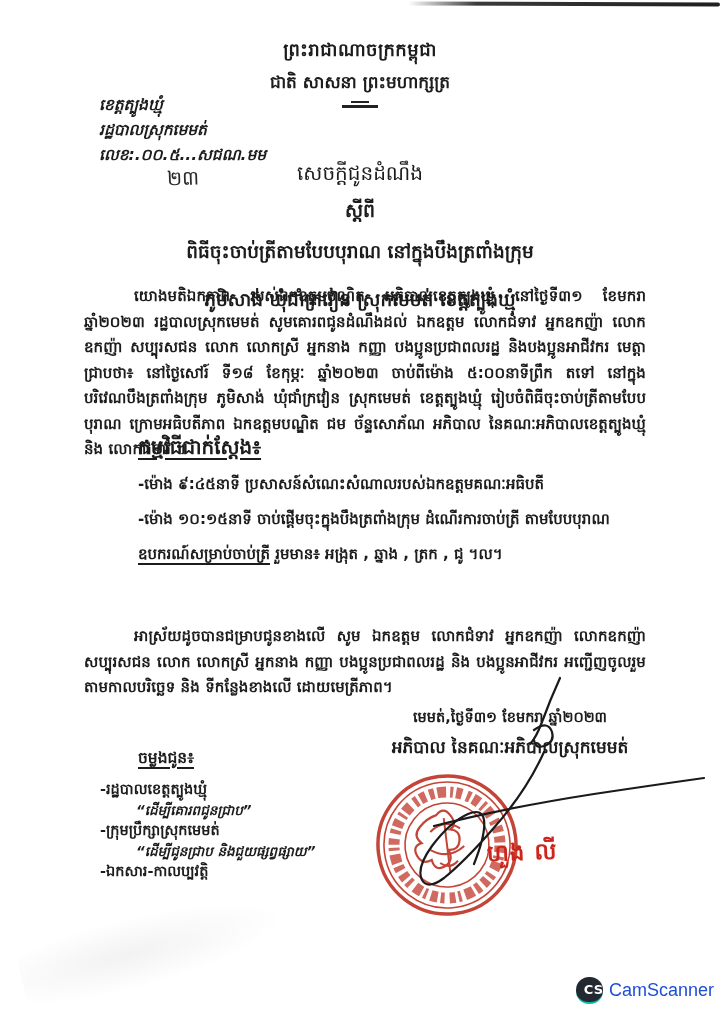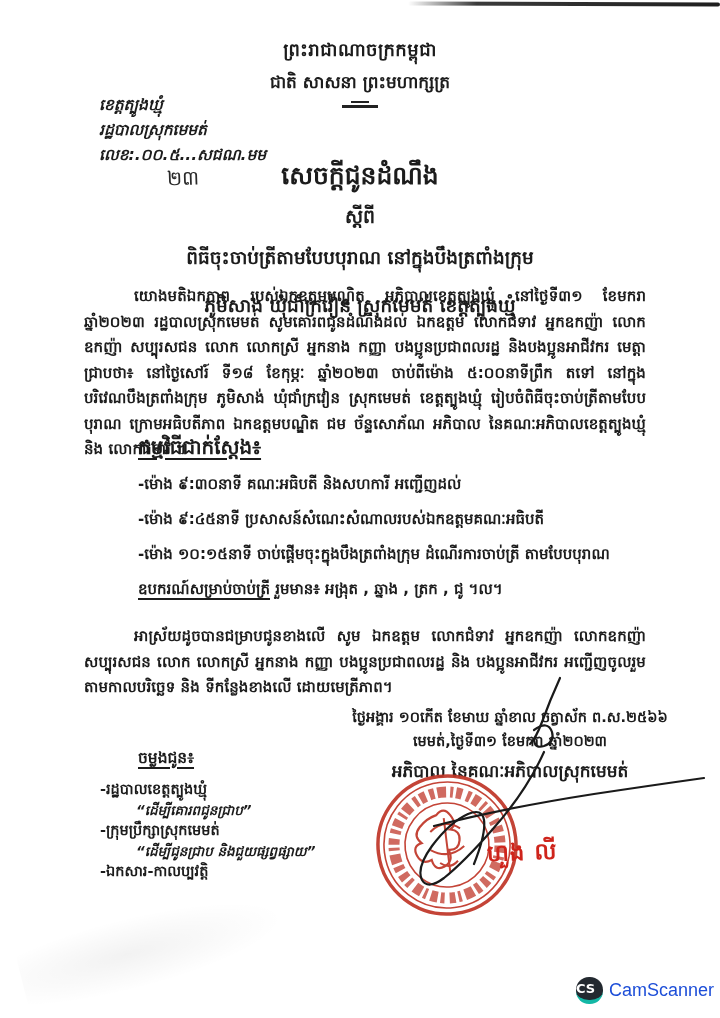--- a/index.html
+++ b/index.html
@@ -27,21 +27,21 @@
   .motto-divider:before{content:"";position:absolute;left:9px;top:-7px;width:18px;border-top:2px solid #222;}
   
   .letterhead{position:absolute;left:99px;top:93px;font-weight:700;}
   .letterhead .lh-line{font-size:15.5px;line-height:25px;font-style:italic;}
   .handwritten-no{
     position:absolute;left:68px;top:72px;font-size:20px;font-weight:400;
     transform:rotate(-2deg);color:#2a2a2a;
   }
   
   .title-block{position:absolute;left:0;top:160px;width:720px;text-align:center;}
-  .title-heading{font-size:25px;font-weight:700;}
+  .title-heading{font-size:20px;font-weight:400;}
   .title-regarding{font-size:19px;font-weight:800;margin-top:8px;}
   .title-subject{font-size:18.5px;font-weight:800;margin-top:12px;line-height:28px;}
   
   .para{
     position:absolute;left:84px;width:562px;margin:0;
     font-size:15px;line-height:25.5px;font-weight:600;
     text-align:justify;text-indent:50px;letter-spacing:.1px;
   }
   .para1{top:284px;}
   .para2{top:624px;}
@@ -64,22 +64,22 @@
   }
   
   .cc-block{position:absolute;left:100px;top:748px;width:250px;}
   .cc-heading{font-size:15.5px;font-weight:800;margin-left:38px;margin-bottom:8px;}
   .cc-item{font-size:14.5px;font-weight:700;line-height:21px;}
   .cc-note{font-size:13.5px;font-weight:700;font-style:italic;line-height:20px;margin-left:36px;}
   
   .camscanner{position:absolute;left:576px;top:977px;display:flex;align-items:center;gap:6px;}
   .cs-badge{
     width:27px;height:27px;background:#232930;border-radius:13px;
-    display:flex;align-items:center;justify-content:flex-start;
-    border-bottom:4px solid #14b8a6;box-sizing:border-box;
+    display:flex;align-items:center;justify-content:flex-end;
+    border-bottom:2px solid #14b8a6;box-sizing:border-box;
   }
   .cs-badge span{color:#fff;font-size:13px;font-weight:800;font-family:"DejaVu Sans",sans-serif;}
   .cs-label{font-family:Liberation Sans, sans-serif;font-size:18px;color:#1d4ed8;}
 </style>
 </head>
 <body>
 
 <div class="page">
 
   <div class="scan-edge-top"></div>
@@ -102,32 +102,30 @@
     <div class="title-heading">សេចក្តីជូនដំណឹង</div>
     <div class="title-regarding">ស្តីពី</div>
     <div class="title-subject">ពិធីចុះចាប់ត្រីតាមបែបបុរាណ នៅក្នុងបឹងត្រពាំងក្រុម</div>
     <div class="title-subject" style="margin-top:20px;">ភូមិសាង់ ឃុំជាំក្រវៀន ស្រុកមេមត់ ខេត្តត្បូងឃ្មុំ</div>
   </div>
 
   <p class="para para1">យោងមតិឯកភាព របស់ឯកឧត្តមបណ្ឌិត អភិបាលខេត្តត្បូងឃ្មុំ នៅថ្ងៃទី៣១ ខែមករា ឆ្នាំ២០២៣ រដ្ឋបាលស្រុកមេមត់ សូមគោរពជូនដំណឹងដល់ ឯកឧត្តម លោកជំទាវ អ្នកឧកញ៉ា លោកឧកញ៉ា សប្បុរសជន លោក លោកស្រី អ្នកនាង កញ្ញា បងប្អូនប្រជាពលរដ្ឋ និងបងប្អូនអាជីវករ មេត្តាជ្រាបថា៖ នៅថ្ងៃសៅរ៍ ទី១៨ ខែកុម្ភៈ ឆ្នាំ២០២៣ ចាប់ពីម៉ោង ៥:០០នាទីព្រឹក តទៅ នៅក្នុងបរិវេណបឹងត្រពាំងក្រុម ភូមិសាង់ ឃុំជាំក្រវៀន ស្រុកមេមត់ ខេត្តត្បូងឃ្មុំ រៀបចំពិធីចុះចាប់ត្រីតាមបែបបុរាណ ក្រោមអធិបតីភាព ឯកឧត្តមបណ្ឌិត ជម ច័ន្ទសោភ័ណ អភិបាល នៃគណៈអភិបាលខេត្តត្បូងឃ្មុំ និង លោកជំទាវ ។</p>
 
   <div class="agenda">
     <div class="agenda-heading"><span class="u">កម្មវិធីជាក់ស្តែង៖</span></div>
-    <div class="agenda-item">-ម៉ោង ៩:៣០នាទី គណៈអធិបតី និងសហការី អញ្ជើញដល់</div>
     <div class="agenda-item">-ម៉ោង ៩:៤៥នាទី ប្រសាសន៍សំណេះសំណាលរបស់ឯកឧត្តមគណៈអធិបតី</div>
     <div class="agenda-item">-ម៉ោង ១០:១៥នាទី ចាប់ផ្តើមចុះក្នុងបឹងត្រពាំងក្រុម ដំណើរការចាប់ត្រី តាមបែបបុរាណ</div>
     <div class="tools-line">
       <span class="u">ឧបករណ៍សម្រាប់ចាប់ត្រី</span><span> រួមមាន៖ អង្រុត , ឆ្នាង , ត្រក , ជូ ។ល។</span>
     </div>
   </div>
 
   <p class="para para2">អាស្រ័យដូចបានជម្រាបជូនខាងលើ សូម ឯកឧត្តម លោកជំទាវ អ្នកឧកញ៉ា លោកឧកញ៉ា សប្បុរសជន លោក លោកស្រី អ្នកនាង កញ្ញា បងប្អូនប្រជាពលរដ្ឋ និង បងប្អូនអាជីវករ អញ្ជើញចូលរួម តាមកាលបរិច្ឆេទ និង ទីកន្លែងខាងលើ ដោយមេត្រីភាព។</p>
 
   <div class="date-block">
-    <div class="date-lunar">ថ្ងៃអង្គារ ១០កើត ខែមាឃ ឆ្នាំខាល ចត្វាស័ក ព.ស.២៥៦៦</div>
     <div class="date-line">មេមត់,ថ្ងៃទី៣១ ខែមករា ឆ្នាំ២០២៣</div>
     <div class="signer-title">អភិបាល នៃគណៈអភិបាលស្រុកមេមត់</div>
   </div>
 
   <div class="cc-block">
     <div class="cc-heading"><span class="u">ចម្លងជូន៖</span></div>
     <div class="cc-item">-រដ្ឋបាលខេត្តត្បូងឃ្មុំ</div>
     <div class="cc-note">“ដើម្បីគោរពជូនជ្រាប”</div>
     <div class="cc-item">-ក្រុមប្រឹក្សាស្រុកមេមត់</div>
     <div class="cc-note">“ដើម្បីជូនជ្រាប និងជួយផ្សព្វផ្សាយ”</div>

